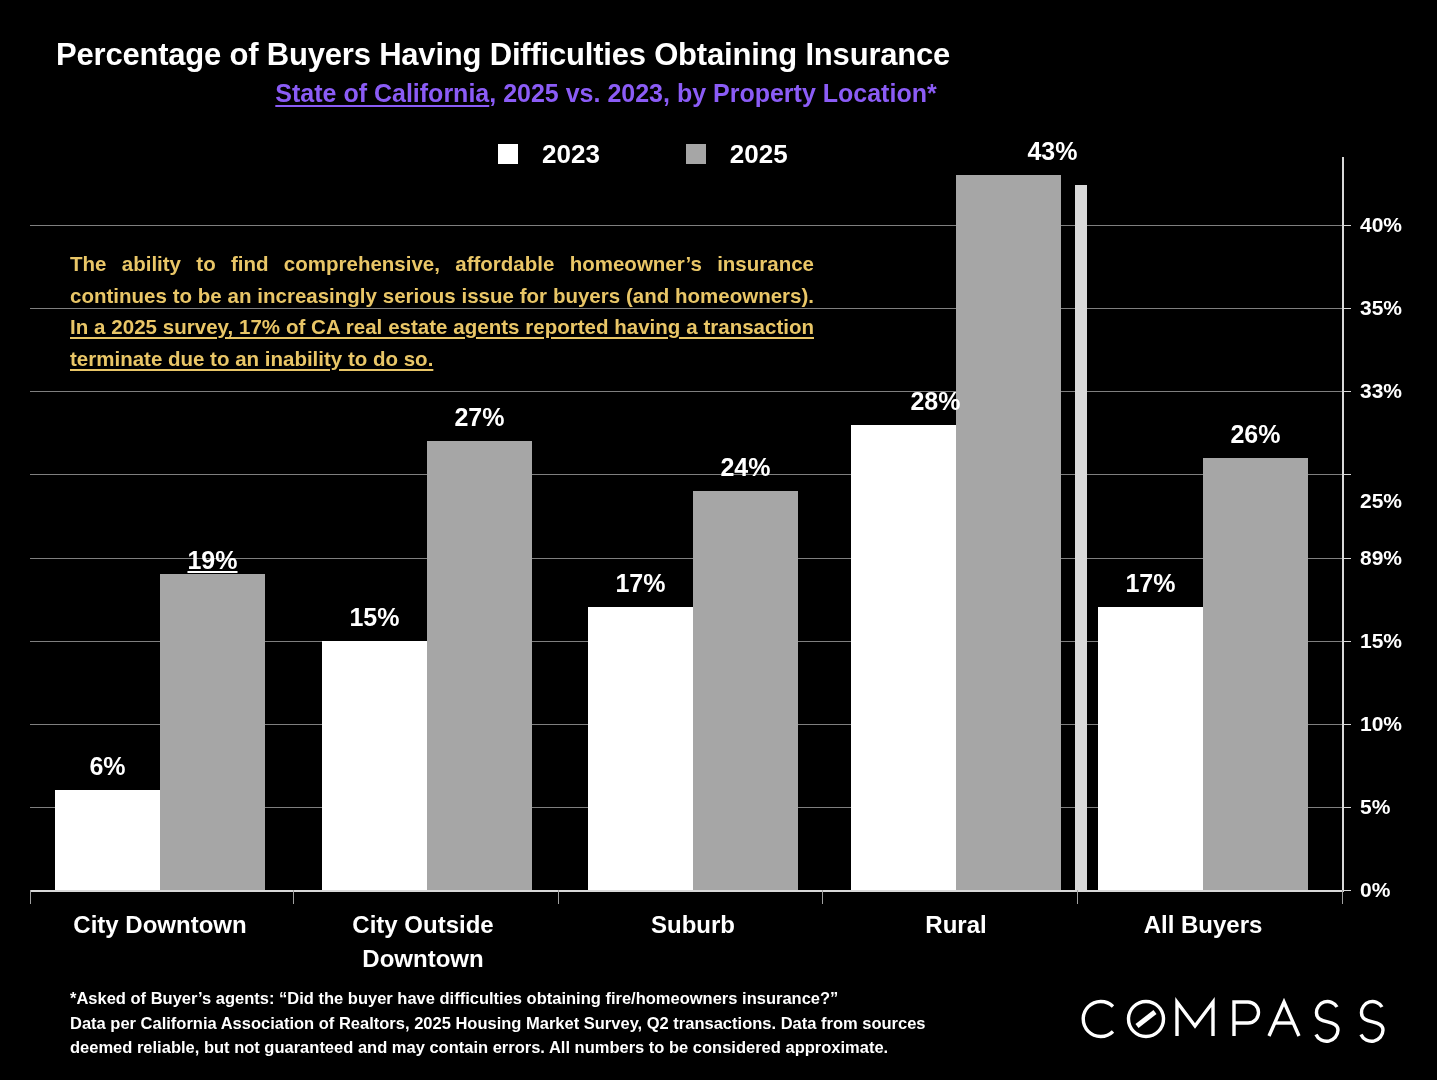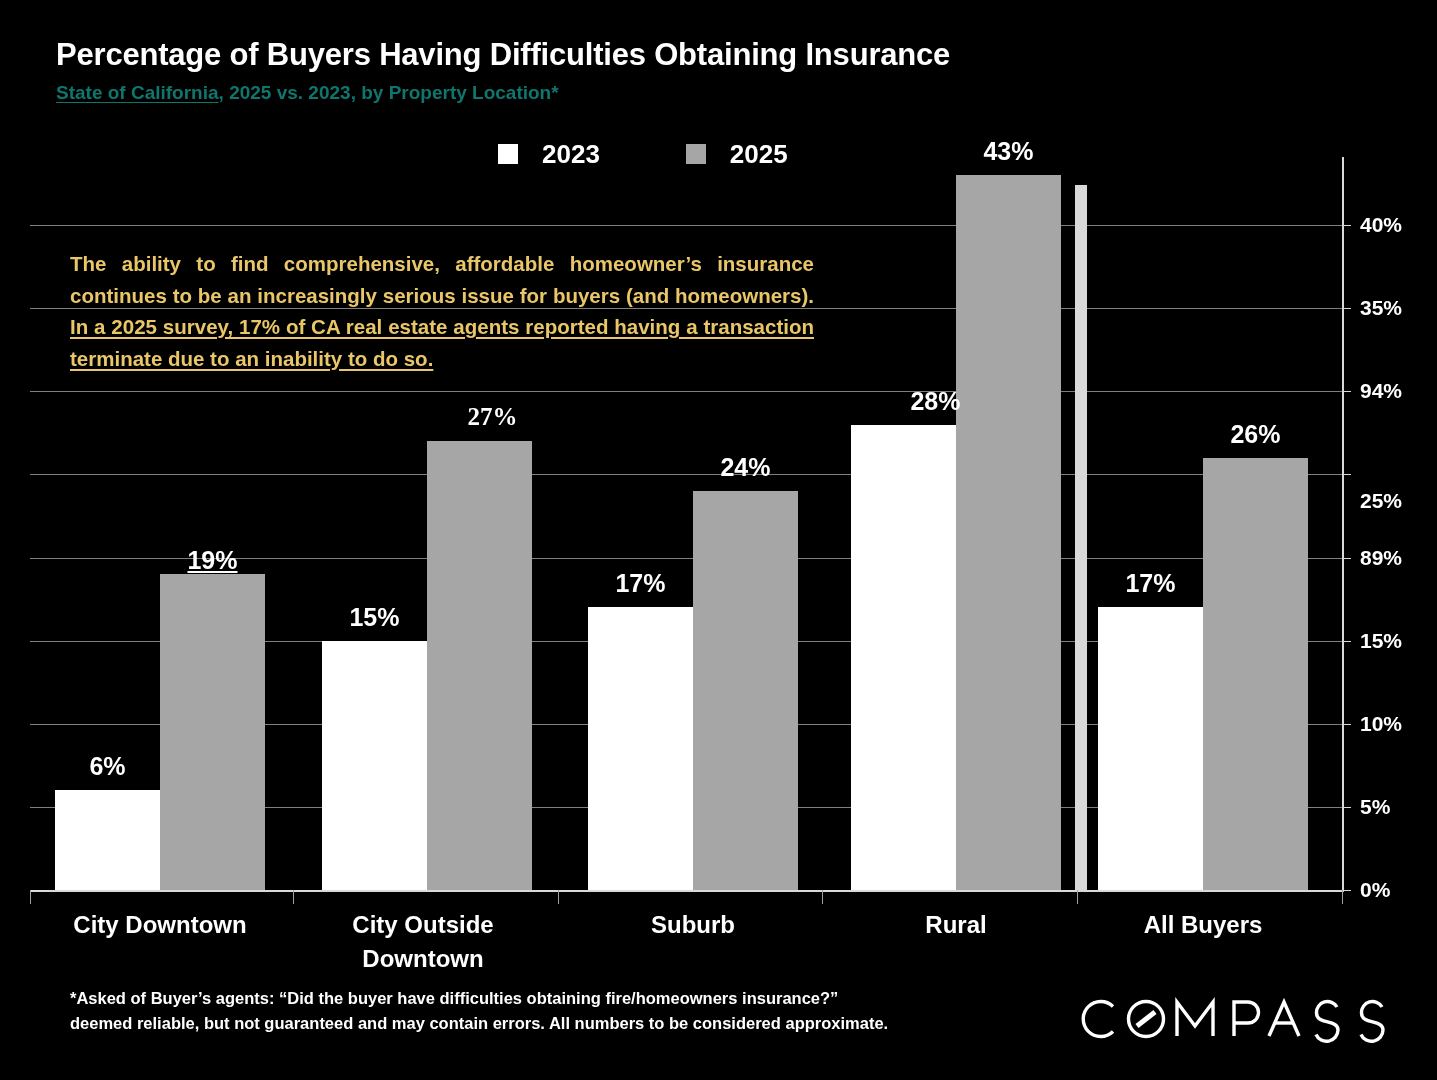--- a/index.html
+++ b/index.html
@@ -35,26 +35,27 @@
   }
   #chart-title {
     font-size: 31px;
     font-weight: bold;
     letter-spacing: -0.2px;
     line-height: 38px;
     white-space: nowrap;
     color: #ffffff;
   }
   #chart-subtitle {
-    font-size: 19px;
+    font-size: 25px;
     font-weight: bold;
     line-height: 32px;
     margin-top: 3px;
     white-space: nowrap;
-    color: #0f766e;
+    color: #8b5cf6;
+    text-align: center;
   }
   #chart-subtitle .uline {
     text-decoration: underline;
     text-underline-offset: 3px;
   }
 
   
   #legend {
     position: absolute;
     top: 141px;
@@ -256,23 +257,23 @@
     <div id="divider-bar" style="left: 1045px; top: 28px; width: 12px; bottom: 0px;"></div>
   </div>
 
   <div id="bar-labels">
       <div class="bar-label" style="left: 55px; width: 105px; top: 752.25px;">6%</div>
       <div class="bar-label" style="left: 322px; width: 105px; top: 602.625px;">15%</div>
       <div class="bar-label" style="left: 588px; width: 105px; top: 569.375px;">17%</div>
       <div class="bar-label" style="left: 883px; width: 105px; top: 386.5px;">28%</div>
       <div class="bar-label" style="left: 1098px; width: 105px; top: 569.375px;">17%</div>
       <div class="bar-label" style="left: 160px; width: 105px; top: 546px; text-decoration: underline;">19%</div>
-      <div class="bar-label" style="left: 440px; width: 105px; top: 403.125px; font-family: Liberation Serif, serif;">27%</div>
+      <div class="bar-label" style="left: 427px; width: 105px; top: 403.125px;">27%</div>
       <div class="bar-label" style="left: 693px; width: 105px; top: 453px;">24%</div>
-      <div class="bar-label" style="left: 956px; width: 105px; top: 137.125px;">43%</div>
+      <div class="bar-label" style="left: 1000px; width: 105px; top: 137.125px;">43%</div>
       <div class="bar-label" style="left: 1203px; width: 105px; top: 419.75px;">26%</div>
     </div>
 
   <div id="baseline"></div>
   <div id="right-axis"></div>
   <div id="axis-ticks">
       <div class="axis-tick" style="top: 890px;"></div>
       <div class="axis-tick" style="top: 806.875px;"></div>
       <div class="axis-tick" style="top: 723.75px;"></div>
       <div class="axis-tick" style="top: 640.625px;"></div>
@@ -282,21 +283,21 @@
       <div class="axis-tick" style="top: 308.125px;"></div>
       <div class="axis-tick" style="top: 225px;"></div>
     </div>
   <div id="axis-labels">
       <div class="axis-label" style="top: 890px;">0%</div>
       <div class="axis-label" style="top: 806.875px;">5%</div>
       <div class="axis-label" style="top: 723.75px;">10%</div>
       <div class="axis-label" style="top: 640.625px;">15%</div>
       <div class="axis-label" style="top: 557.5px;">89%</div>
       <div class="axis-label" style="top: 474.375px; margin-top: 27px;">25%</div>
-      <div class="axis-label" style="top: 391.25px;">94%</div>
+      <div class="axis-label" style="top: 391.25px;">33%</div>
       <div class="axis-label" style="top: 308.125px;">35%</div>
       <div class="axis-label" style="top: 225px;">40%</div>
     </div>
   <div id="cat-ticks">
       <div class="cat-tick" style="left: 30px;"></div>
       <div class="cat-tick" style="left: 293px;"></div>
       <div class="cat-tick" style="left: 558px;"></div>
       <div class="cat-tick" style="left: 822px;"></div>
       <div class="cat-tick" style="left: 1077px;"></div>
       <div class="cat-tick" style="left: 1342px;"></div>
@@ -307,20 +308,21 @@
   <div id="cat-labels">
       <div class="cat-label" style="left: 35px; width: 250px;">City Downtown</div>
       <div class="cat-label" style="left: 298px; width: 250px;">City Outside Downtown</div>
       <div class="cat-label" style="left: 568px; width: 250px;">Suburb</div>
       <div class="cat-label" style="left: 831px; width: 250px;">Rural</div>
       <div class="cat-label" style="left: 1078px; width: 250px;">All Buyers</div>
     </div>
 
   <div id="footnote">
     <div>*Asked of Buyer’s agents:  “Did the buyer have difficulties obtaining fire/homeowners insurance?”</div>
+    <div>Data per California Association of Realtors, 2025 Housing Market Survey, Q2 transactions. Data from sources</div>
     <div>deemed reliable, but not guaranteed and may contain errors. All numbers to be considered approximate.</div>
   </div>
 
   <div id="compass-logo">
     <svg viewBox="0 0 320 54" width="320" height="54" aria-label="COMPASS">
       <g fill="none" stroke="#ffffff" stroke-width="3.4">
 
         <path d="M40 14.5 A17.5 17.5 0 1 0 40 39.5"></path>
 
         <circle cx="73" cy="27" r="17.5"></circle>

